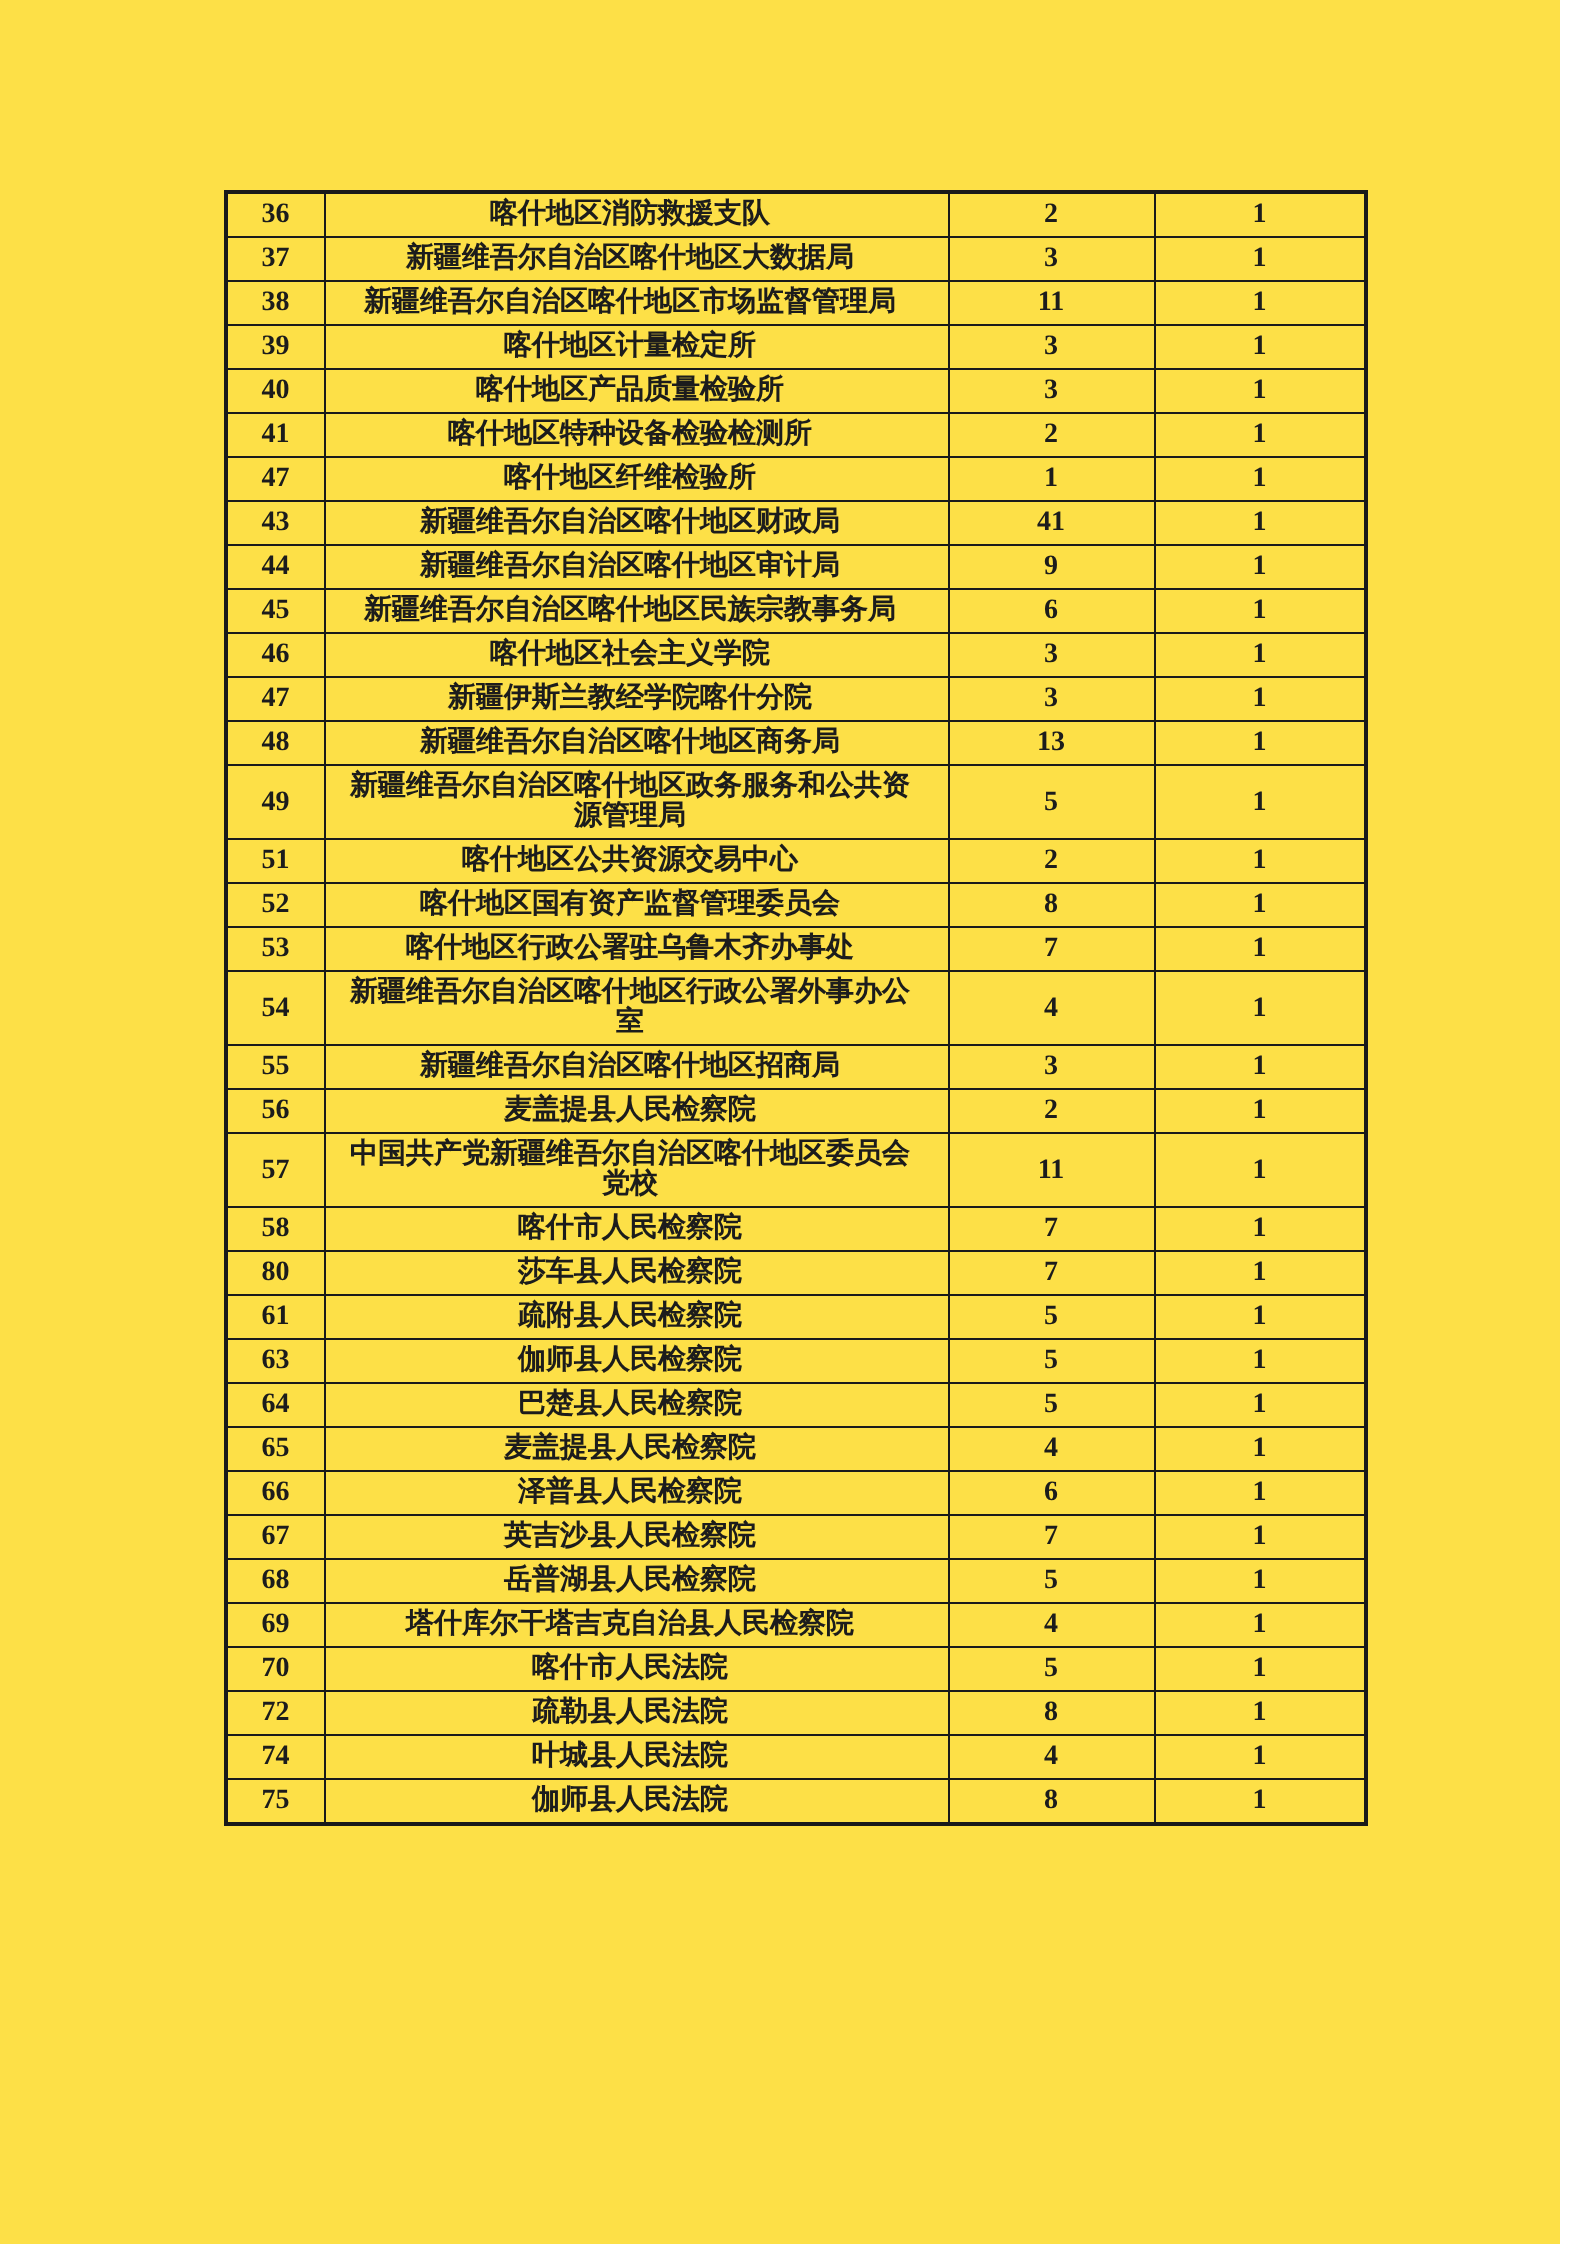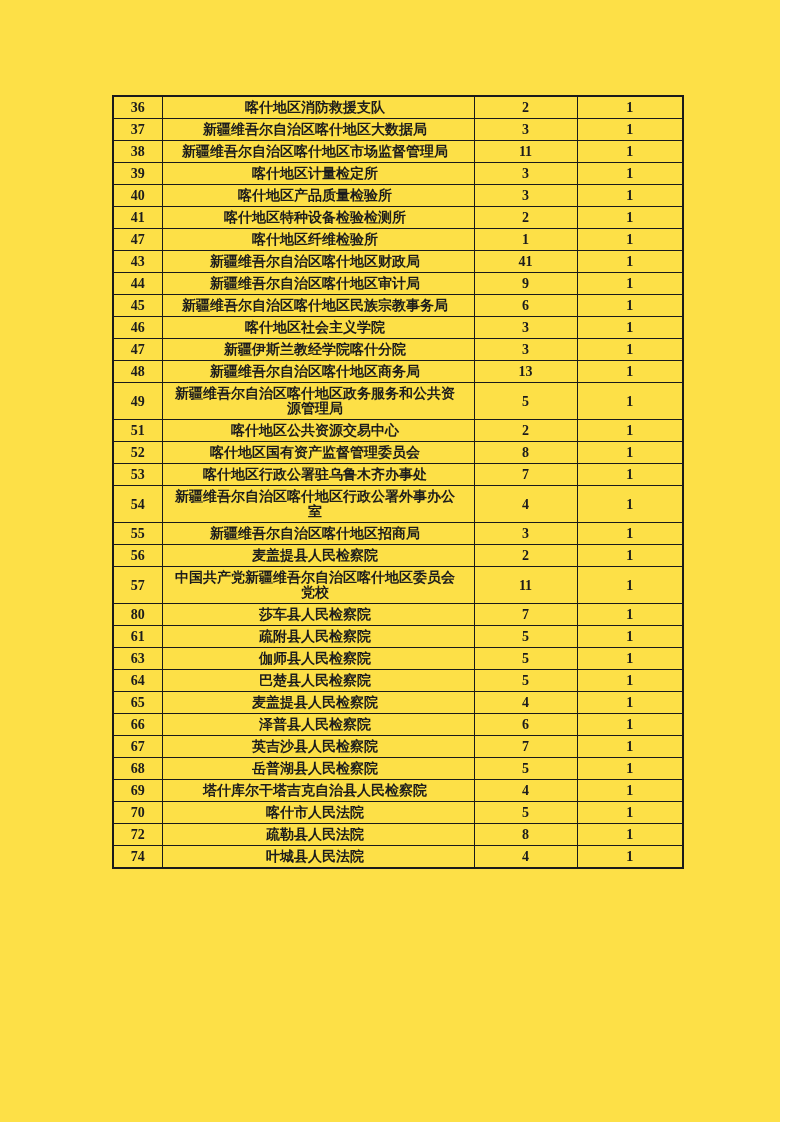--- a/index.html
+++ b/index.html
@@ -173,20 +173,26 @@
           <td class="num">2</td>
           <td class="num">1</td>
         </tr>
         <tr>
           <td class="num">57</td>
           <td class="name">中国共产党新疆维吾尔自治区喀什地区委员会党校</td>
           <td class="num">11</td>
           <td class="num">1</td>
         </tr>
         <tr>
+          <td class="num">58</td>
+          <td class="name">喀什市人民检察院</td>
+          <td class="num">7</td>
+          <td class="num">1</td>
+        </tr>
+        <tr>
           <td class="num">80</td>
           <td class="name">莎车县人民检察院</td>
           <td class="num">7</td>
           <td class="num">1</td>
         </tr>
         <tr>
           <td class="num">61</td>
           <td class="name">疏附县人民检察院</td>
           <td class="num">5</td>
           <td class="num">1</td>
@@ -242,17 +248,23 @@
         <tr>
           <td class="num">72</td>
           <td class="name">疏勒县人民法院</td>
           <td class="num">8</td>
           <td class="num">1</td>
         </tr>
         <tr>
           <td class="num">74</td>
           <td class="name">叶城县人民法院</td>
           <td class="num">4</td>
+          <td class="num">1</td>
+        </tr>
+        <tr>
+          <td class="num">75</td>
+          <td class="name">伽师县人民法院</td>
+          <td class="num">8</td>
           <td class="num">1</td>
         </tr>
       </tbody>
   </table>
 </div>
 
 </body></html>

